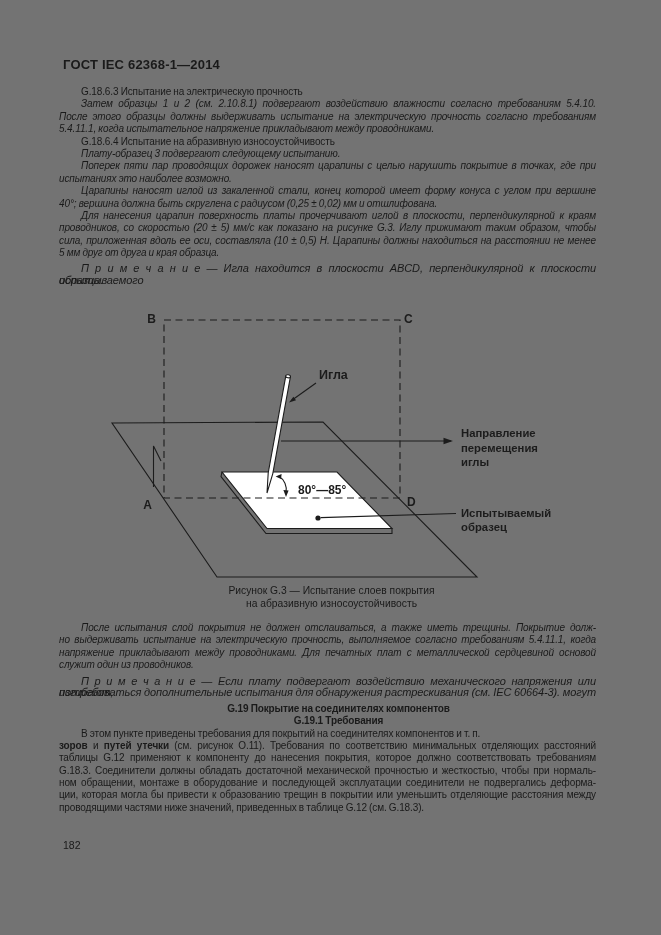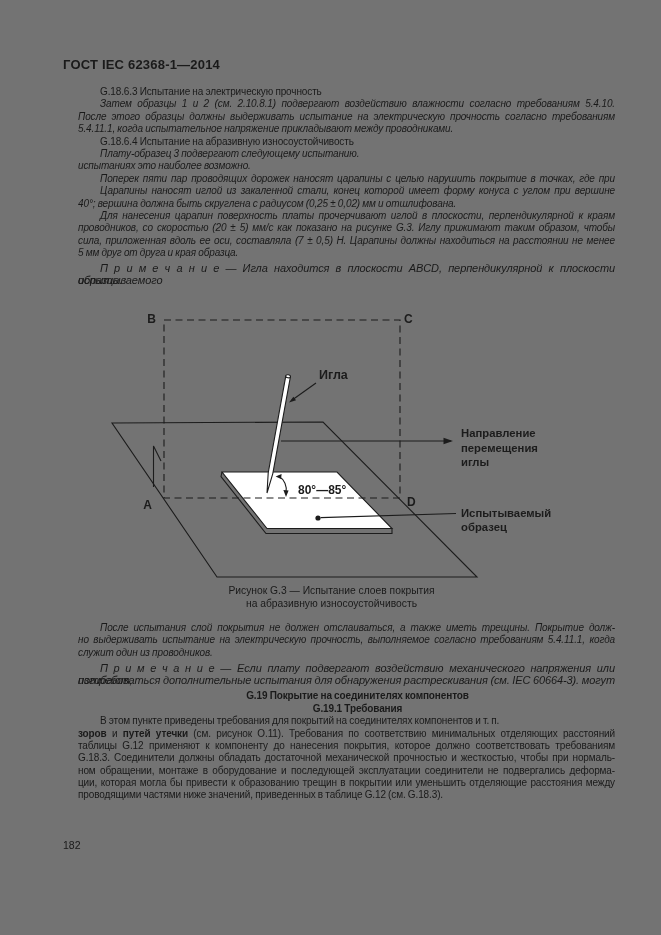--- a/index.html
+++ b/index.html
@@ -2,21 +2,21 @@
 <html><head>
 <meta charset="utf-8">
 <style>
   html,body{margin:0;padding:0;background:#ffffff;}
   .page{
     position:relative;width:661px;height:935px;background:#737373;
     font-family:"Liberation Sans","DejaVu Sans",sans-serif;color:#1a1a1a;
     overflow:hidden;
   }
   .hdr{position:absolute;left:63px;top:57px;font-size:13px;font-weight:bold;letter-spacing:.2px;}
-  .tblock{position:absolute;left:78px;width:537px;}
+  .tblock{position:absolute;left:59px;width:537px;}
   #block-top{top:86px;}
   #block-bottom{top:622px;}
   .line{
     height:12.4px;line-height:12.4px;font-size:10px;
     letter-spacing:-0.12px;word-spacing:-0.4px;white-space:normal;
   }
   .line.it{font-style:italic;}
   .line.bh{font-weight:bold;text-align:center;}
   .line.note{font-size:11px;height:11.6px;line-height:11.6px;letter-spacing:-0.1px;font-style:italic;}
   .line.ind{text-indent:22px;}
@@ -37,27 +37,27 @@
 
   <div class="hdr">ГОСТ IEC 62368-1—2014</div>
 
   <div class="tblock" id="block-top">
       <div class="line body ind">G.18.6.3 Испытание на электрическую прочность</div>
       <div class="line it ind j">Затем образцы 1 и 2 (см. 2.10.8.1) подвергают воздействию влажности согласно требованиям 5.4.10.</div>
       <div class="line it j">После этого образцы должны выдерживать испытание на электрическую прочность согласно требованиям</div>
       <div class="line it">5.4.11.1, когда испытательное напряжение прикладывают между проводниками.</div>
       <div class="line body ind">G.18.6.4 Испытание на абразивную износоустойчивость</div>
       <div class="line it ind">Плату-образец 3 подвергают следующему испытанию.</div>
+      <div class="line it ind j">Поперек пяти пар проводящих дорожек наносят царапины с целью нарушить покрытие в точках, где при</div>
       <div class="line it">испытаниях это наиболее возможно.</div>
-      <div class="line it ind j">Поперек пяти пар проводящих дорожек наносят царапины с целью нарушить покрытие в точках, где при</div>
       <div class="line it ind j">Царапины наносят иглой из закаленной стали, конец которой имеет форму конуса с углом при вершине</div>
       <div class="line it">40°; вершина должна быть скруглена с радиусом (0,25 ± 0,02) мм и отшлифована.</div>
       <div class="line it ind j">Для нанесения царапин поверхность платы прочерчивают иглой в плоскости, перпендикулярной к краям</div>
       <div class="line it j">проводников, со скоростью (20 ± 5) мм/с как показано на рисунке G.3. Иглу прижимают таким образом, чтобы</div>
-      <div class="line it j">сила, приложенная вдоль ее оси, составляла (7 ± 0,5) Н. Царапины должны находиться на расстоянии не менее</div>
+      <div class="line it j">сила, приложенная вдоль ее оси, составляла (10 ± 0,5) Н. Царапины должны находиться на расстоянии не менее</div>
       <div class="line it">5 мм друг от друга и края образца.</div>
       <div class="line note ind j gap">П р и м е ч а н и е — Игла находится в плоскости ABCD, перпендикулярной к плоскости испытываемого</div>
       <div class="line note">образца.</div>
     </div>
 
   <div class="figwrap">
     <svg width="470" height="276" viewBox="0 0 470 276">
 
       <g stroke="#1c1c1c" stroke-width="1.1" fill="none">
         <polygon points="27,117 238,116 392,271 132,271"></polygon>
@@ -103,20 +103,21 @@
   </div>
 
   <div class="caption">
     <div>Рисунок G.3 — Испытание слоев покрытия</div>
     <div>на абразивную износоустойчивость</div>
   </div>
 
   <div class="tblock" id="block-bottom">
       <div class="line it ind j">После испытания слой покрытия не должен отслаиваться, а также иметь трещины. Покрытие долж-</div>
       <div class="line it j">но выдерживать испытание на электрическую прочность, выполняемое согласно требованиям 5.4.11.1, когда</div>
+      <div class="line it j">напряжение прикладывают между проводниками. Для печатных плат с металлической сердцевиной основой</div>
       <div class="line it">служит один из проводников.</div>
       <div class="line note ind j gap">П р и м е ч а н и е — Если плату подвергают воздействию механического напряжения или изгибают, могут</div>
       <div class="line note">потребоваться дополнительные испытания для обнаружения растрескивания (см. IEC 60664-3).</div>
       <div class="line bh ind gap">G.19 Покрытие на соединителях компонентов</div>
       <div class="line bh ind">G.19.1 Требования</div>
       <div class="line body ind">В этом пункте приведены требования для покрытий на соединителях компонентов и т. п.</div>
       <div class="line body j"><span class="b">зоров</span><span> и </span><span class="b">путей утечки</span><span> (см. рисунок O.11). Требования по соответствию минимальных отделяющих расстояний</span></div>
       <div class="line body j">таблицы G.12 применяют к компоненту до нанесения покрытия, которое должно соответствовать требованиям</div>
       <div class="line body j">G.18.3. Соединители должны обладать достаточной механической прочностью и жесткостью, чтобы при нормаль-</div>
       <div class="line body j">ном обращении, монтаже в оборудование и последующей эксплуатации соединители не подвергались деформа-</div>

